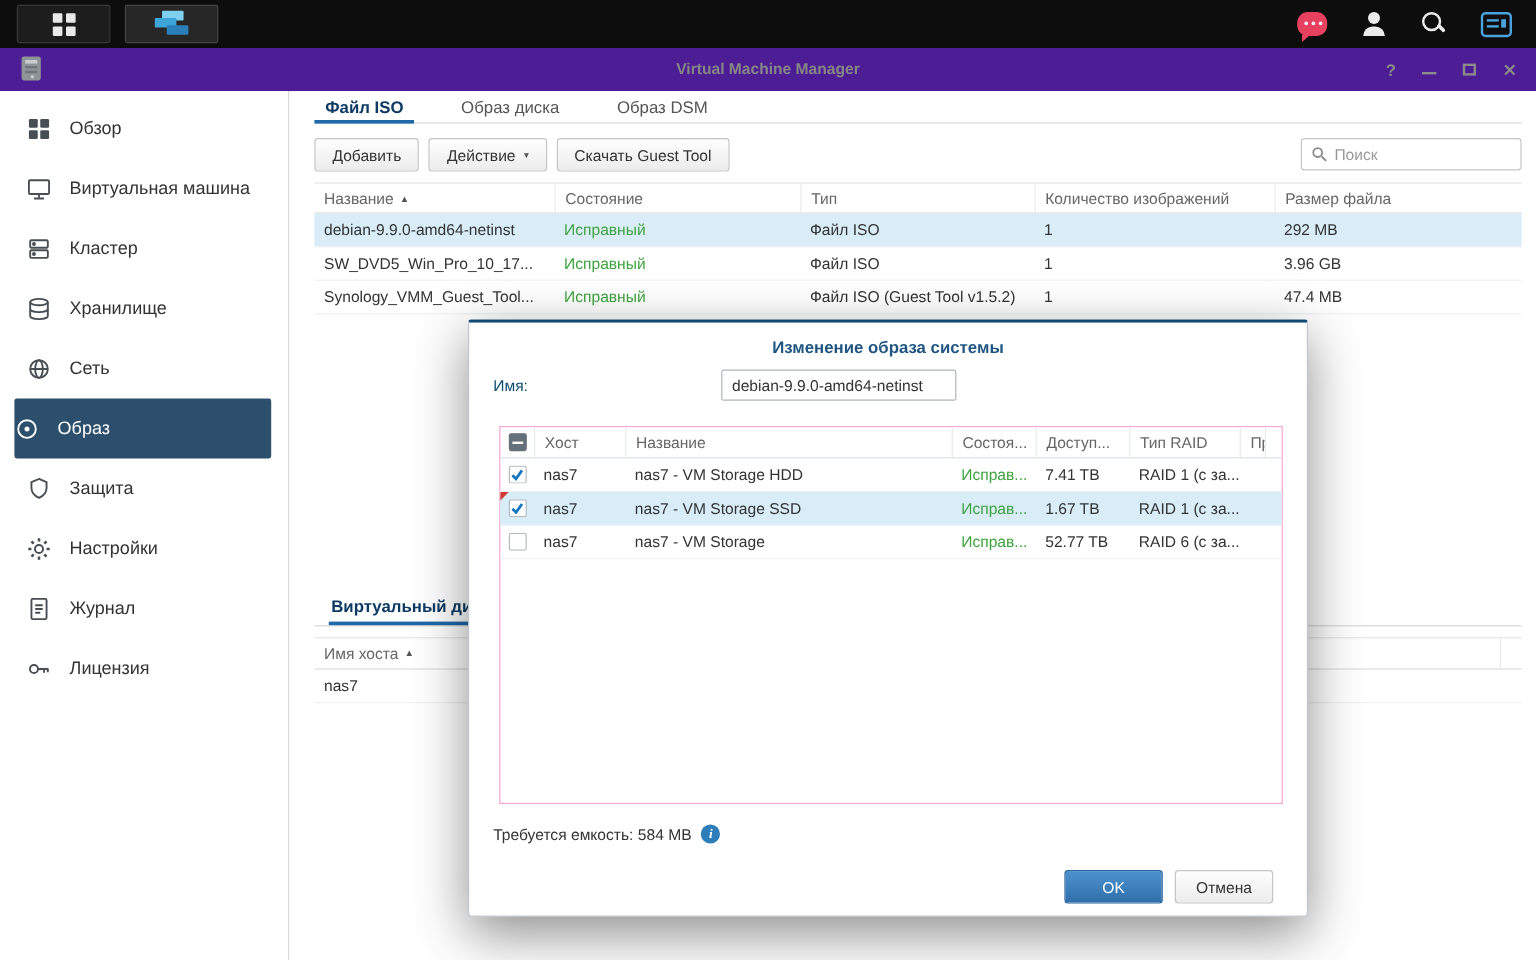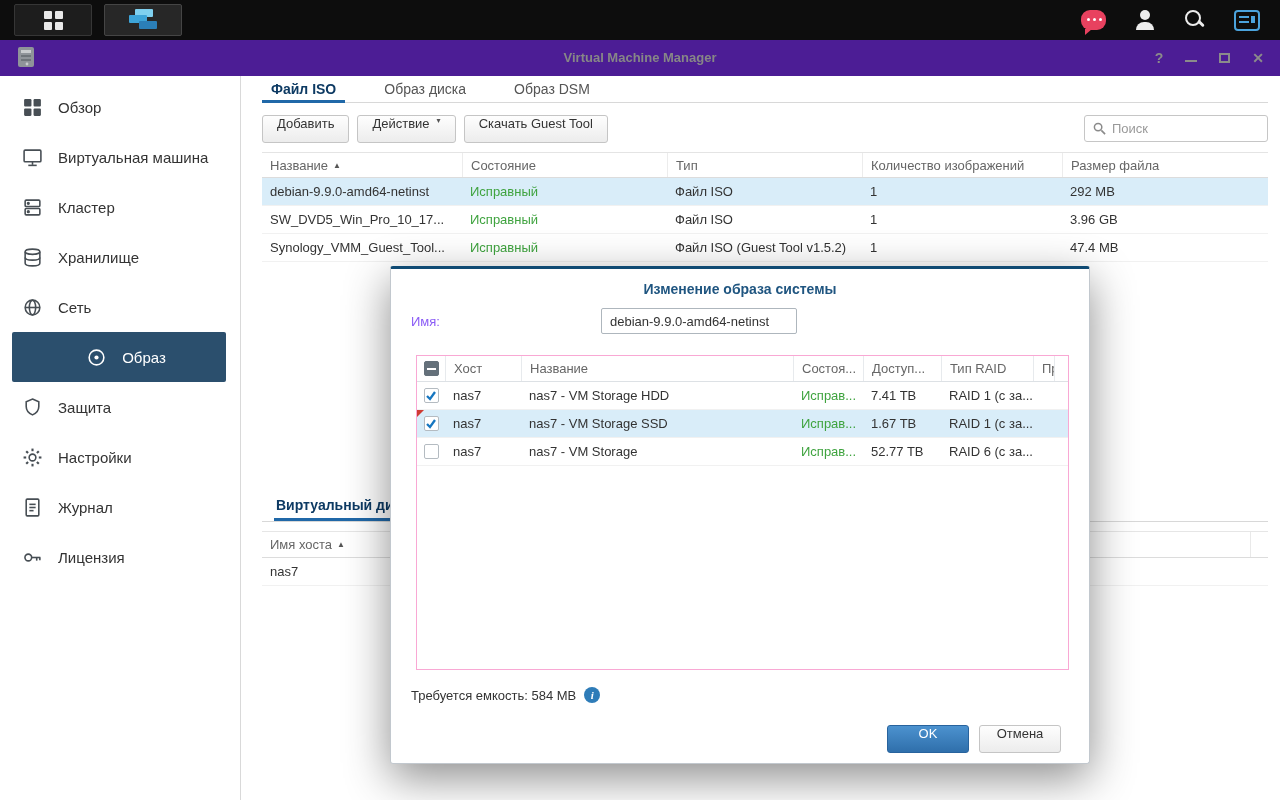--- a/index.html
+++ b/index.html
@@ -50,35 +50,35 @@
   .wc-min { width:12px; height:2px; background:#8b8b8b; margin-top:6px; }
   .wc-max { width:11px; height:10px; border:2px solid #8b8b8b; }
   .wc-close { font-size:14px; font-weight:bold; }
 
   
   .sidebar { position:absolute; top:76px; left:0; width:241px; height:724px; background:#fff;
              border-right:1px solid #d9d9d9; padding-top:6px; }
   .side-item { height:50px; display:flex; align-items:center; gap:15px; padding-left:22px;
                font-size:15px; color:#333; }
   .side-item .sic { width:21px; height:21px; color:#474e54; flex:none; }
-  .side-item.active { background:#2b4f6d; color:#fff; margin:0 14px 0 12px; padding-left:14px; border-radius:2px;justify-content:center; }
+  .side-item.active { background:#2b4f6d; color:#fff; margin:0 14px 0 12px; padding-left:0; border-radius:2px; }
   .side-item.active .sic { color:#fff; }
   .sic svg { width:100%; height:100%; display:block; }
 
   
   .content { position:absolute; top:76px; left:242px; width:1038px; height:724px; background:#fff; }
   .tabbar { position:absolute; top:0; left:20px; right:12px; height:27px; border-bottom:1px solid #d8d8d8;
             display:flex; gap:30px; }
   .tab { font-size:14px; color:#555; line-height:26px; padding:0 9px; position:relative; }
   .tab.active { color:#0d3a63; font-weight:bold; }
   .tab.active::after { content:""; position:absolute; left:0; right:0; bottom:-1px; height:3px; background:#2068a8; }
 
   .toolbar { position:absolute; top:38px; left:20px; right:12px; height:30px; display:flex; gap:8px; align-items:center; }
   .btn { height:28px; padding:0 14px; background:linear-gradient(#fefefe,#ececec); border:1px solid #c5c5c5;
-         border-radius:3px; font-size:13px; color:#333; display:flex; align-items:flex-start; gap:7px;
+         border-radius:3px; font-size:13px; color:#333; display:flex; align-items:center; gap:7px;
          font-family:inherit; }
   .caret { font-size:8px; color:#555; }
   .searchbox { position:absolute; right:0; top:1px; width:184px; height:27px; border:1px solid #c6c6c6;
                border-radius:3px; background:#fff; display:flex; align-items:center; padding:0 8px; gap:6px; }
   .searchbox svg { width:13px; height:13px; flex:none; }
   .searchbox input { border:none; outline:none; width:100%; font-size:13px; color:#ef4444; font-family:inherit; background:transparent; }
   .searchbox input::placeholder { color:#999; }
 
   .iso-table { position:absolute; top:76px; left:20px; right:12px; }
   .ihead { display:flex; height:26px; border-top:1px solid #e4e4e4; border-bottom:1px solid #dcdcdc;
@@ -101,21 +101,21 @@
              font-size:13px; color:#666; }
   .lt-head::after { content:""; position:absolute; right:17px; top:0; bottom:0; border-left:1px solid #e9e9e9; }
   .lt-row { position:absolute; top:482px; left:20px; right:12px; height:28px; display:flex; align-items:center;
             padding-left:8px; font-size:13px; color:#333; border-bottom:1px solid #f1f1f1; }
 
   
   .dialog { position:absolute; left:390px; top:266px; width:700px; height:498px; background:#fff; z-index:10;
             border:1px solid #c2c8ce; border-top:3px solid #0f4a73; border-radius:3px;
             box-shadow:0 14px 45px rgba(0,0,0,.45); }
   .dlg-title { margin-top:12px; text-align:center; font-size:14px; font-weight:bold; color:#1f5580; }
-  .dlg-label { position:absolute; left:20px; top:45px; font-size:13px; color:#8b5cf6; }
+  .dlg-label { position:absolute; left:20px; top:45px; font-size:13px; color:#0c4a6e; }
   .dlg-input { position:absolute; left:210px; top:39px; width:196px; height:26px; border:1px solid #aeb6bd;
                border-radius:2px; font-size:13px; color:#333; padding:0 8px; font-family:inherit; outline:none; }
 
   .dlg-table { position:absolute; left:25px; right:20px; top:86px; height:315px; border:1px solid #f9a8d4; }
   .dhead { display:flex; height:26px; border-bottom:1px solid #dde1e5; font-size:13px; color:#666; }
   .dhead > div { display:flex; align-items:center; padding-left:8px; border-left:1px solid #e7eaed; overflow:hidden; white-space:nowrap; }
   .dhead > div:first-child { border-left:none; }
   .dc-cb { width:28px; justify-content:center; padding-left:0 !important; flex:none; }
   .dc-host { width:76px; flex:none; }
   .dc-name { width:272px; flex:none; }

